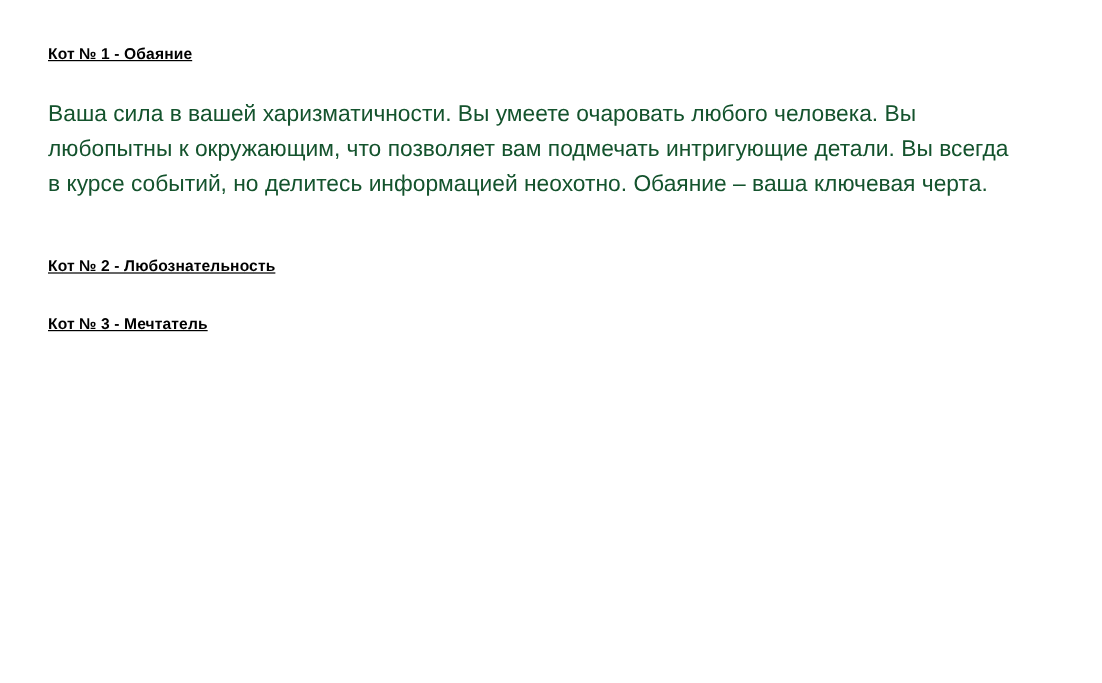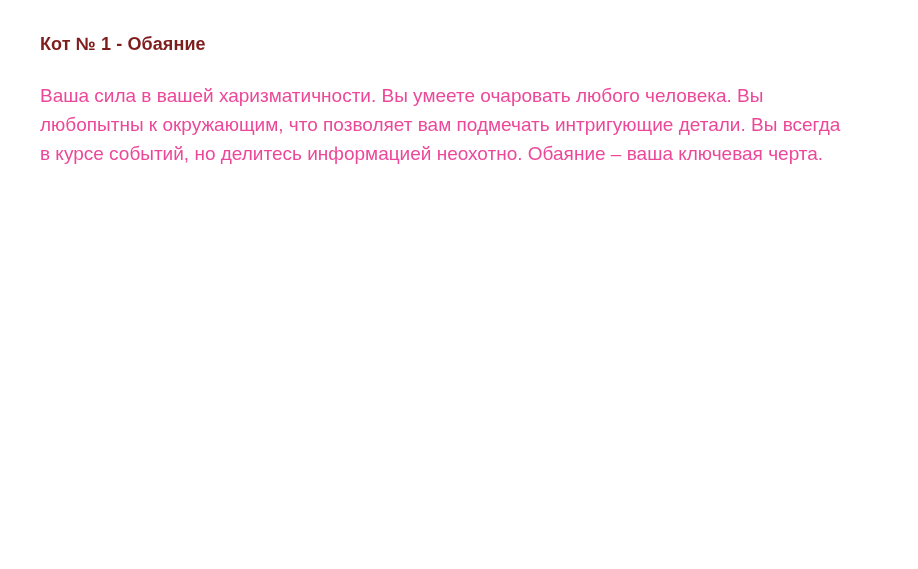--- a/index.html
+++ b/index.html
@@ -16,49 +16,52 @@
   }
   .doc-page {
     box-sizing: border-box;
     width: 918px;
     height: 569px;
     padding: 33px 40px 0 40px;
     background: #ffffff;
   }
   .cat-section h2 {
     margin: 0 0 25px 0;
-    font-size: 18px;
+    font-size: 13px;
     line-height: 23px;
     font-weight: 700;
-    color: #7f1d1d;
+    color: #000000;
     letter-spacing: 0.1px;
+    text-decoration: underline;
   }
   .cat-section p {
     margin: 0 0 42px 0;
     font-size: 19px;
     line-height: 29px;
     font-weight: 400;
-    color: #ec4899;
+    color: #14532d;
     white-space: pre-line; 
   }
   .cat-section:last-child p {
     margin-bottom: 0;
   }
 </style>
 </head>
 <body>
 
 <main class="doc-page">
 
   <section class="cat-section">
     <h2>Кот № 1 - Обаяние</h2>
     <p>Ваша сила в вашей харизматичности. Вы умеете очаровать любого человека. Вы
 любопытны к окружающим, что позволяет вам подмечать интригующие детали. Вы всегда
 в курсе событий, но делитесь информацией неохотно. Обаяние – ваша ключевая черта.</p>
   </section>
 
   <section class="cat-section">
+    <h2>Кот № 2 - Любознательность</h2>
   </section>
 
   <section class="cat-section">
+    <h2>Кот № 3 - Мечтатель</h2>
   </section>
 
 </main>
 
 </body></html>

